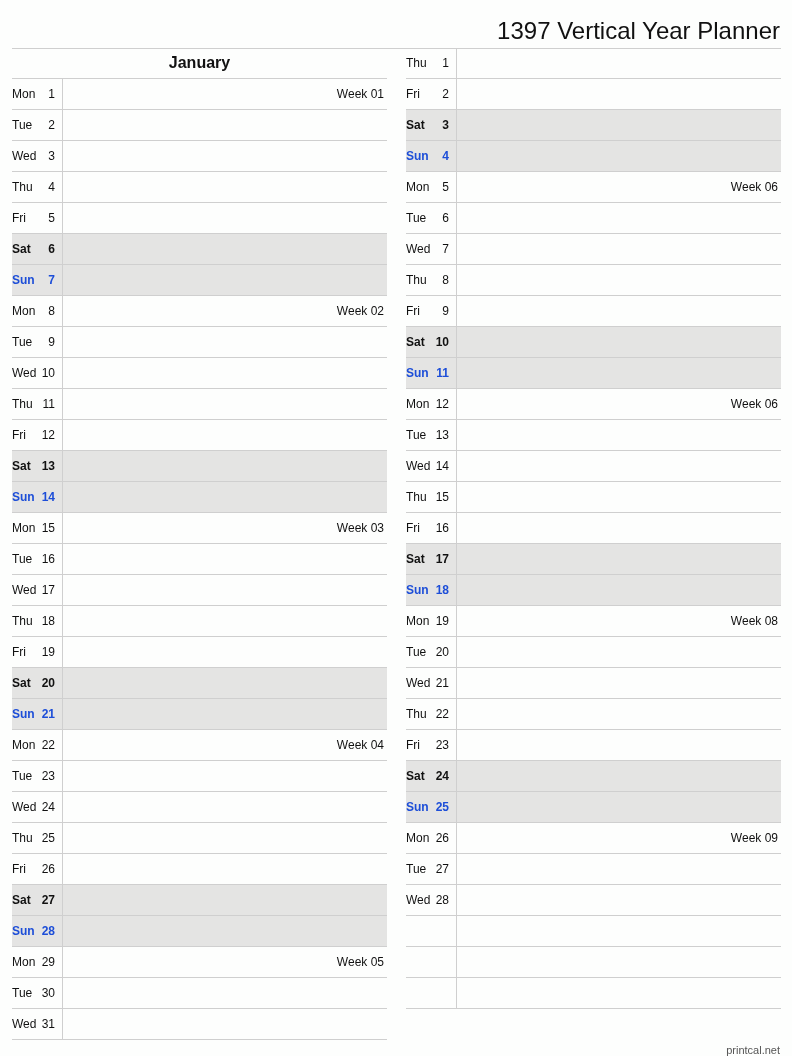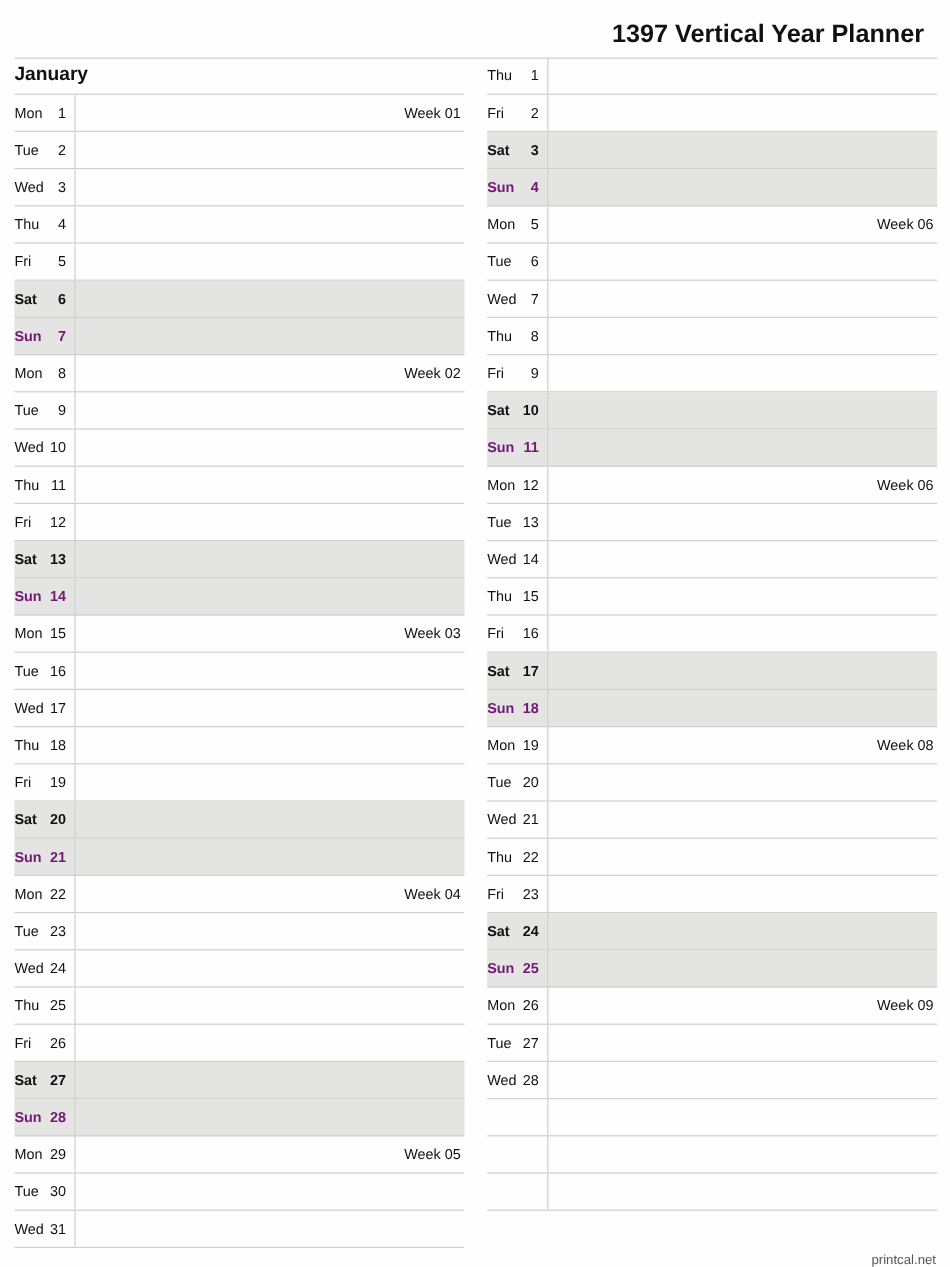--- a/index.html
+++ b/index.html
@@ -1,27 +1,27 @@
 <!DOCTYPE html>
 <html><head>
 <meta charset="utf-8">
 <style>
   html, body { margin:0; padding:0; }
   body { width:792px; height:1056px; background:#fdfefd; font-family:"Liberation Sans", sans-serif; color:#111; position:relative; overflow:hidden; }
-  .title { position:absolute; right:22px; top:17px; font-size:21px; font-weight:bold; color:#111; }
+  .title { position:absolute; right:12px; top:17px; font-size:24px; font-weight:normal; color:#111; }
   .topline { position:absolute; left:12px; width:769px; top:48px; height:1px; background:#cfcfcf; }
   .month { position:absolute; top:48px; width:375px; }
-  .month-head { height:31px; line-height:29px; text-align:left; font-size:16px; font-weight:bold; border-bottom:1px solid #cfcfcf; box-sizing:border-box; }
+  .month-head { height:31px; line-height:29px; text-align:center; font-size:16px; font-weight:bold; border-bottom:1px solid #cfcfcf; box-sizing:border-box; }
   .rows { position:relative; }
   .row { position:relative; height:31px; box-sizing:border-box; border-bottom:1px solid #cfcfcf; font-size:12px; }
   .row.weekend { background:#e4e4e3;font-weight:bold; }
   .row .dcell { position:absolute; left:0; top:0; width:50px; height:30px; border-right:1px solid #cfcfcf; }
   .row .dow { position:absolute; left:0; top:8px; }
   .row .num { position:absolute; right:7px; top:8px; text-align:right; }
-  .row.sun .dow, .row.sun .num { color:#701a75; }
+  .row.sun .dow, .row.sun .num { color:#1d4ed8; }
   .row .week { position:absolute; right:3px; top:8px; }
   .footer { position:absolute; right:12px; bottom:0; font-size:11px; color:#555; }
 </style>
 </head>
 <body>
 
 <div class="title">1397 Vertical Year Planner</div>
 <div class="topline"></div>
 
 <div class="month" style="left:12px;">

